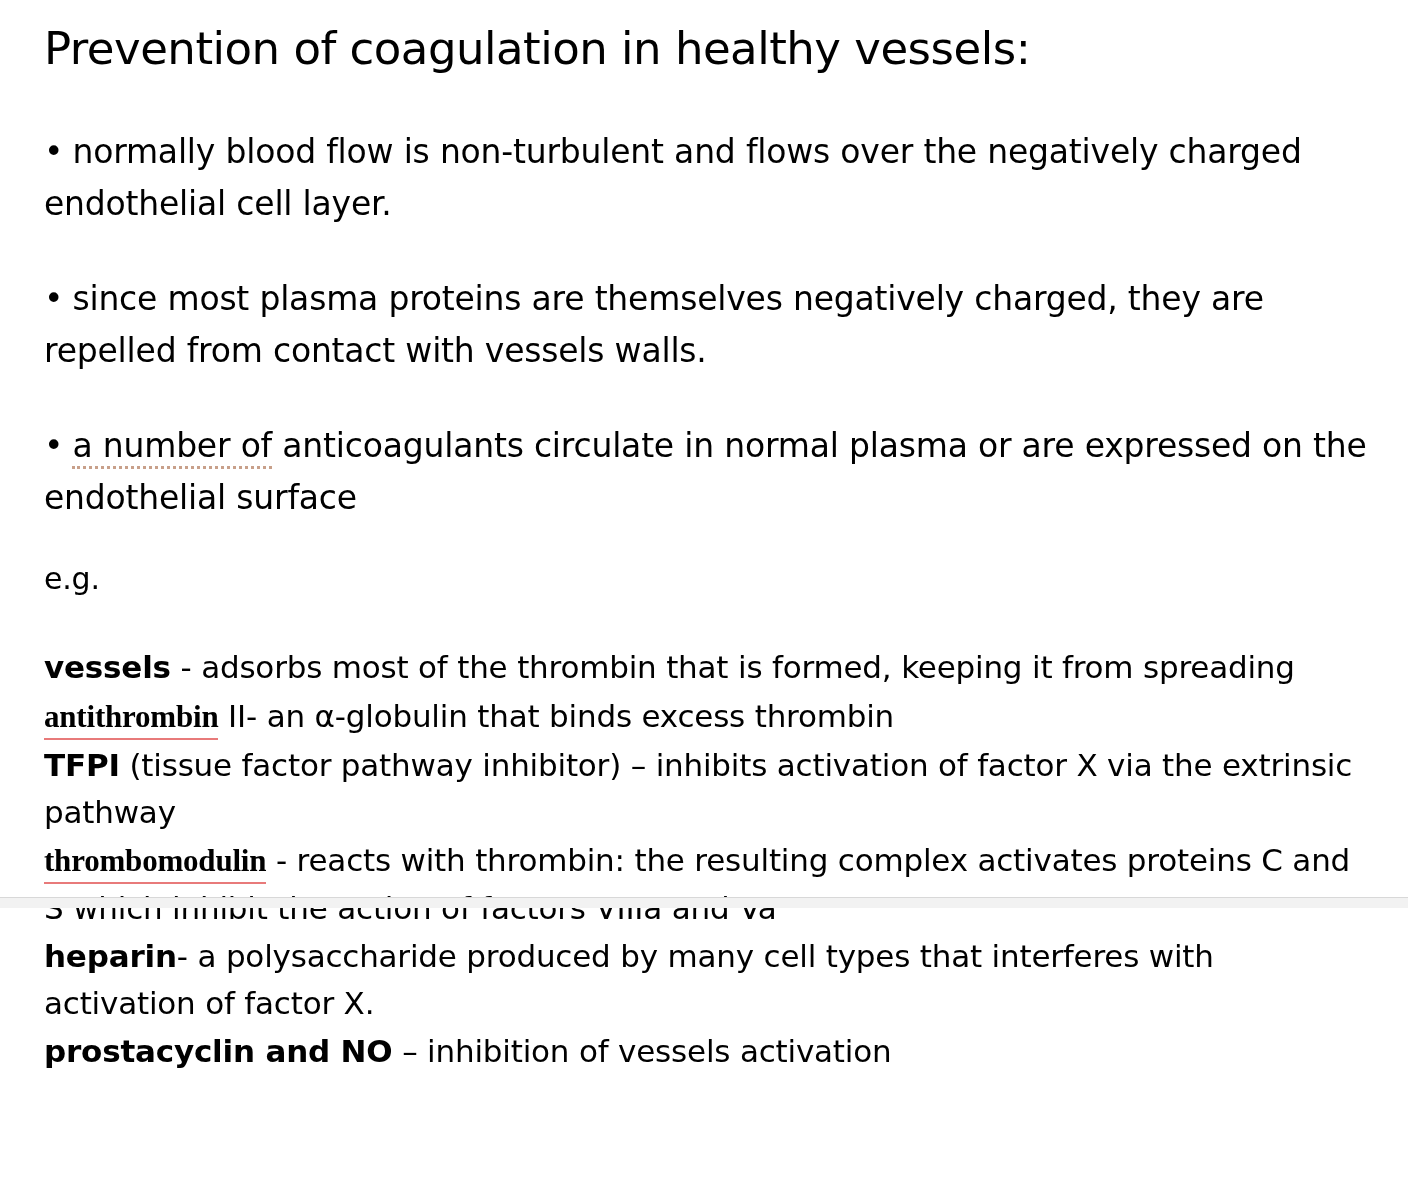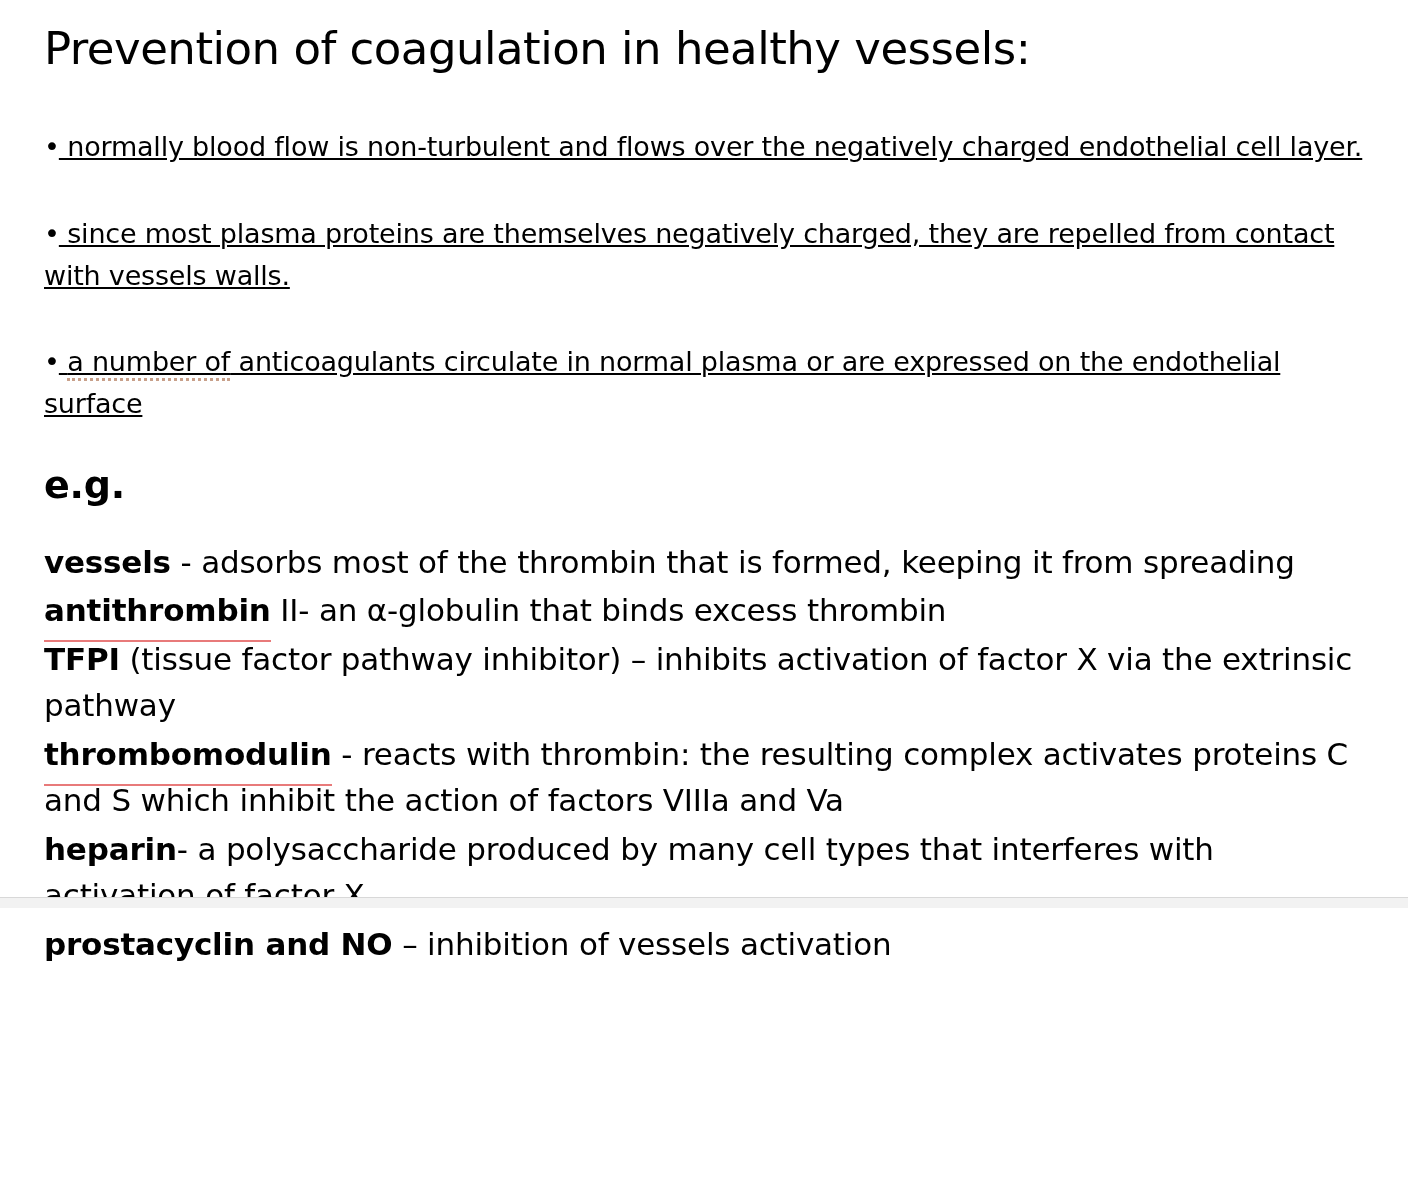--- a/index.html
+++ b/index.html
@@ -27,55 +27,55 @@
     line-height: 1.12;
     font-weight: 400;
     letter-spacing: -0.5px;
     margin: 10px 0 0 0;
     white-space: nowrap;
   }
   .bullets {
     margin-top: 52px;
   }
   .bullet {
-    font-size: 27px;
+    font-size: 33px;
     line-height: 1.56;
     margin-bottom: 44px;
     letter-spacing: -0.2px;
-    text-decoration: underline;
   }
   .bullet .dot {
     display: inline-block;
     width: 0.55em;
   }
   .dotted-underline {
     border-bottom: 3px dotted #c8a08a;
     padding-bottom: 1px;
   }
   .eg {
-    font-size: 38px;
-    font-weight: 700;
+    font-size: 30px;
+    font-weight: 400;
     margin-top: -6px;
-    margin-bottom: 32px;
+    margin-bottom: 48px;
     letter-spacing: -0.2px;
   }
   .examples {
     font-size: 31px;
     line-height: 1.50;
     letter-spacing: -0.2px;
   }
   .ex-line {
     margin-bottom: 2px;
   }
   .term {
     font-weight: 700;
   }
   .term.sp-underline {
     border-bottom: 2.5px solid #e87a7a;
-    padding-bottom: 12px;
+    padding-bottom: 4px;
+    font-family: Liberation Serif, serif;
   }
   .bottom-rule {
     position: absolute;
     left: 0;
     bottom: 0;
     width: 1408px;
     height: 10px;
     background: #f2f2f2;
     border-top: 1px solid #d8d8d8;
   }

